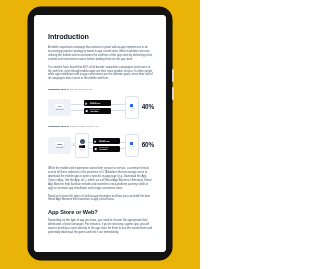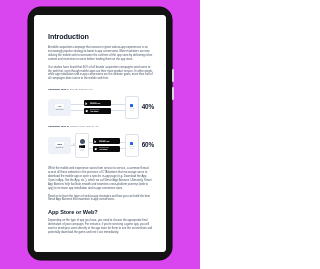--- a/index.html
+++ b/index.html
@@ -3,21 +3,21 @@
 <meta charset="utf-8">
 <style>
   html,body{margin:0;padding:0;}
   body{
     width:200px;height:269px;
     background:#ffffff;
     font-family:"Liberation Sans", sans-serif;
     overflow:hidden;
     position:relative;
   }
-  #stage{position:absolute;inset:0;background:#d946ef;}
+  #stage{position:absolute;inset:0;background:#eab308;}
 
   
   .device{
     position:absolute;
     left:28px; top:7px;
     width:144px; height:253px;
     background:#131313;
     border-radius:13px;
     box-shadow:0 0 0 0.5px #000;
   }

